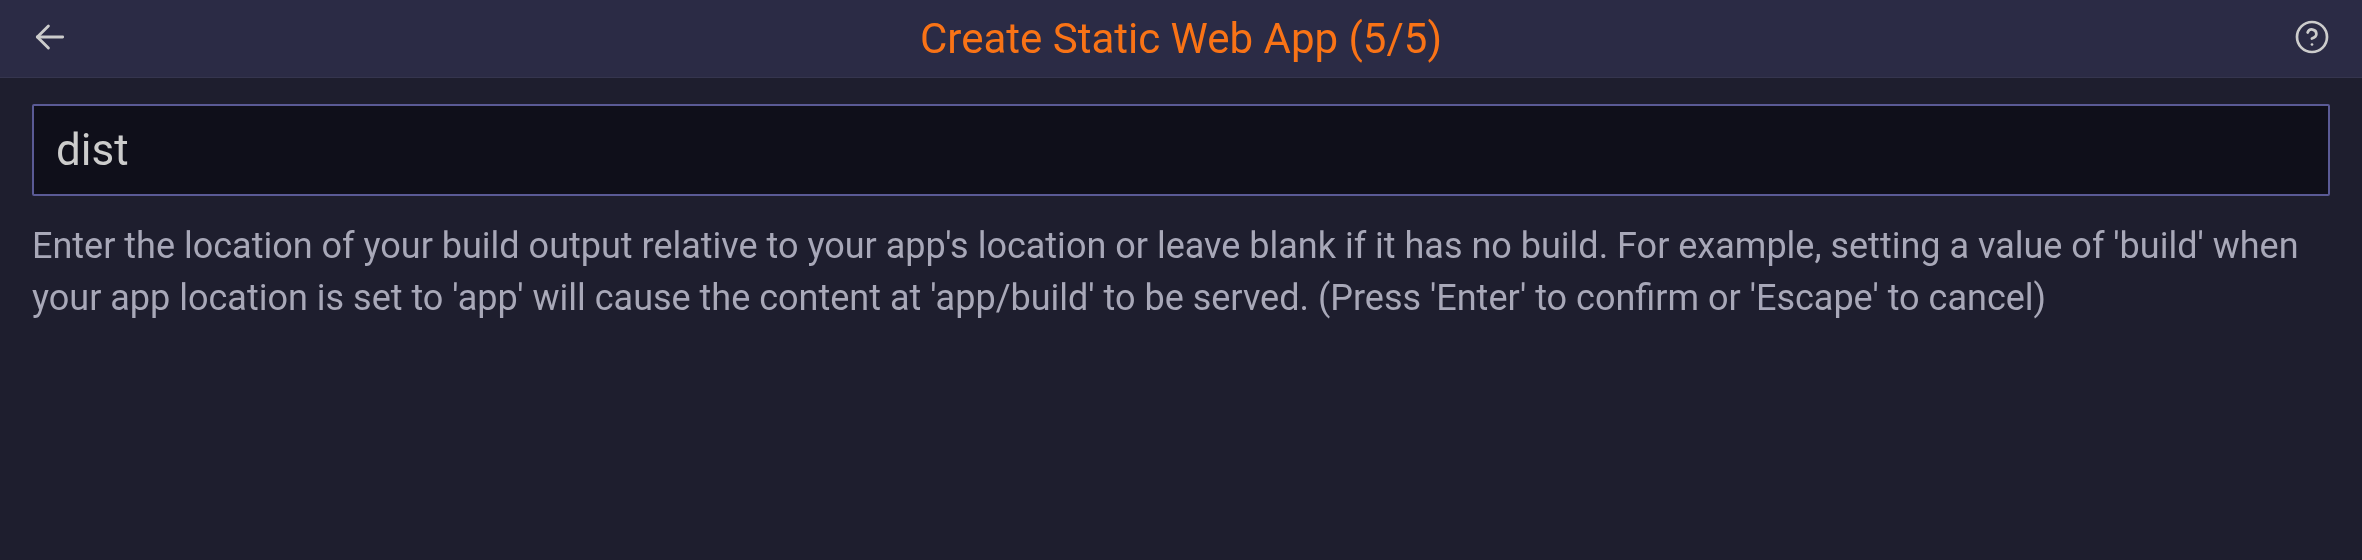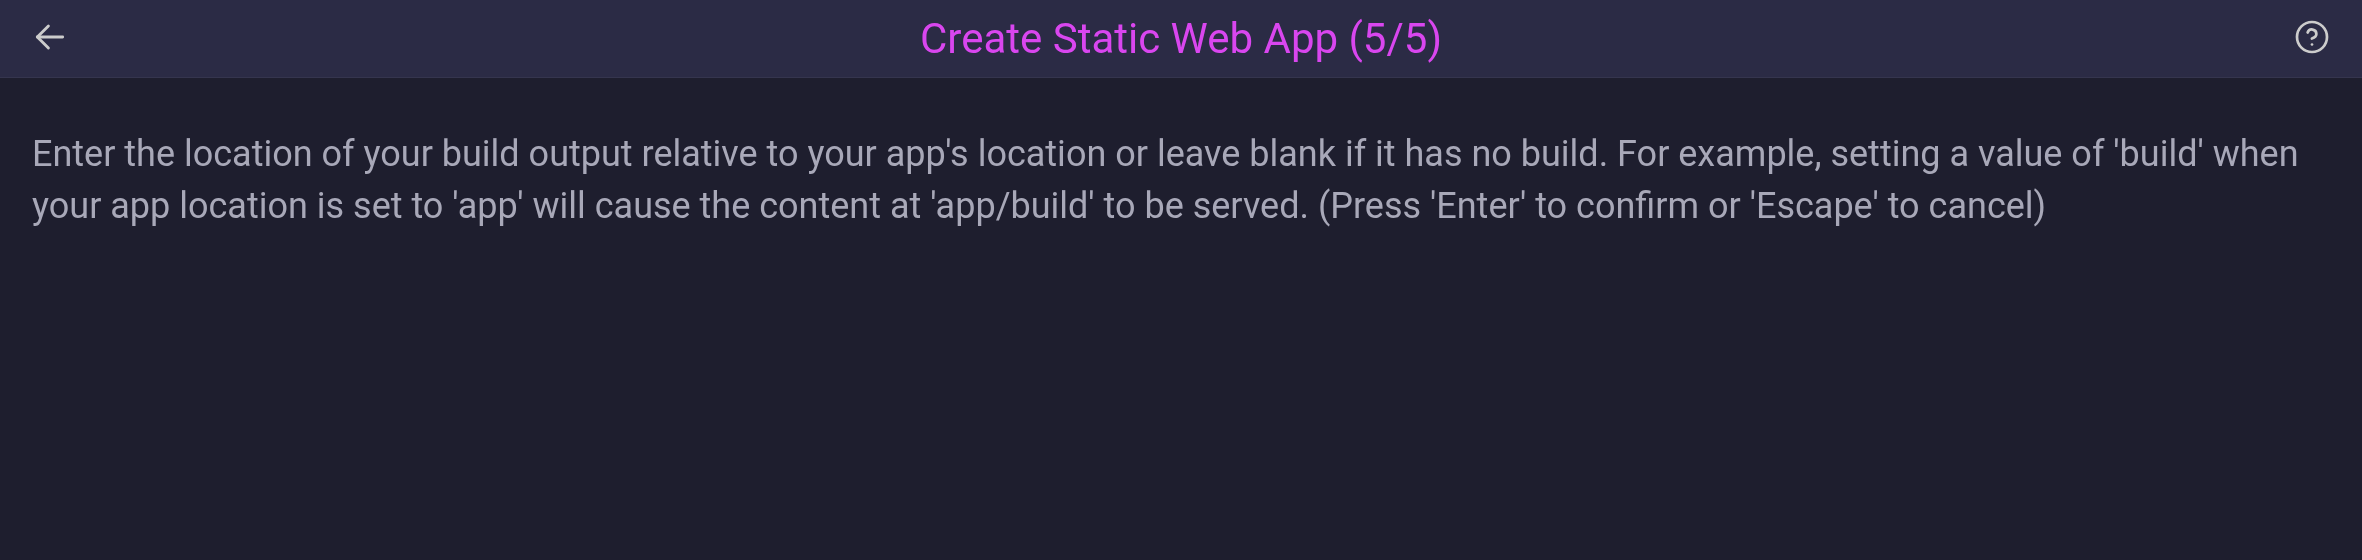--- a/index.html
+++ b/index.html
@@ -43,21 +43,21 @@
     }
     
     .back-icon svg {
       width: 38px;
       height: 38px;
       stroke: #cccccc;
     }
     
     .title {
       font-size: 42px;
-      color: #d946ef;
+      color: #f97316;
       font-weight: 400;
       text-align: center;
       flex: 1;
     }
     
     .help-button {
       width: 44px;
       height: 44px;
       display: flex;
       align-items: center;
@@ -116,15 +116,16 @@
         <svg viewBox="0 0 24 24" fill="none" stroke-width="1.8" stroke-linecap="round" stroke-linejoin="round">
           <circle cx="12" cy="12" r="10"></circle>
           <path d="M9.09 9a3 3 0 0 1 5.83 1c0 2-3 3-3 3"></path>
           <line x1="12" y1="17" x2="12.01" y2="17"></line>
         </svg>
       </span>
     </div>
   </div>
 
   <div class="content">
+    <input type="text" class="input-field" value="dist" style="">
     <div class="description">Enter the location of your build output relative to your app's location or leave blank if it has no build. For example, setting a value of 'build' when your app location is set to 'app' will cause the content at 'app/build' to be served. (Press 'Enter' to confirm or 'Escape' to cancel)</div>
   </div>
 </div>
 
 </body></html>

